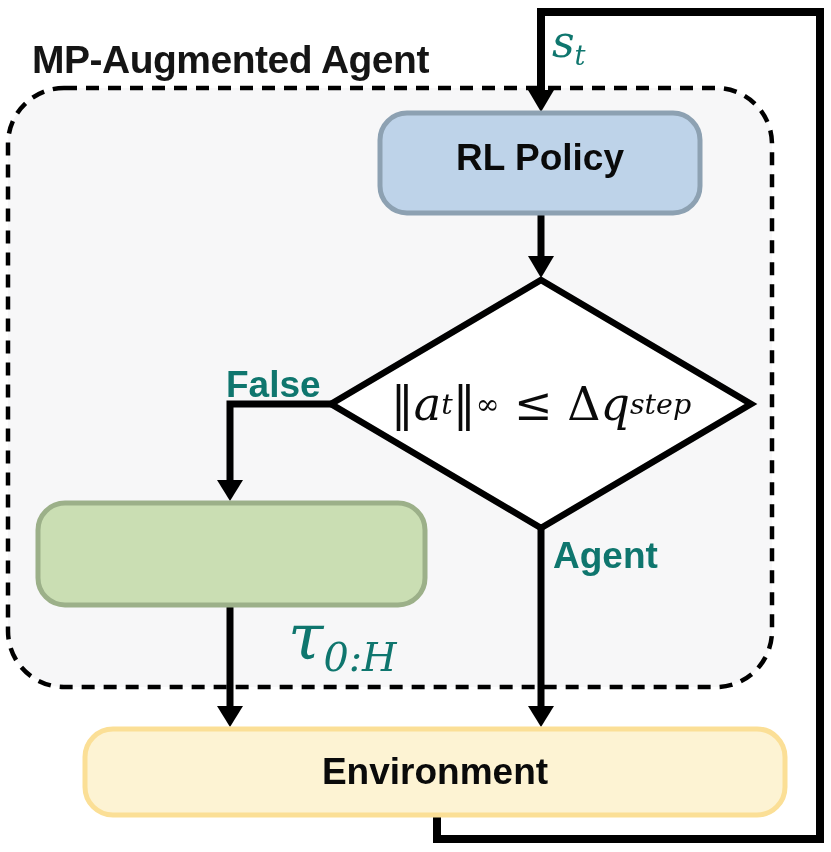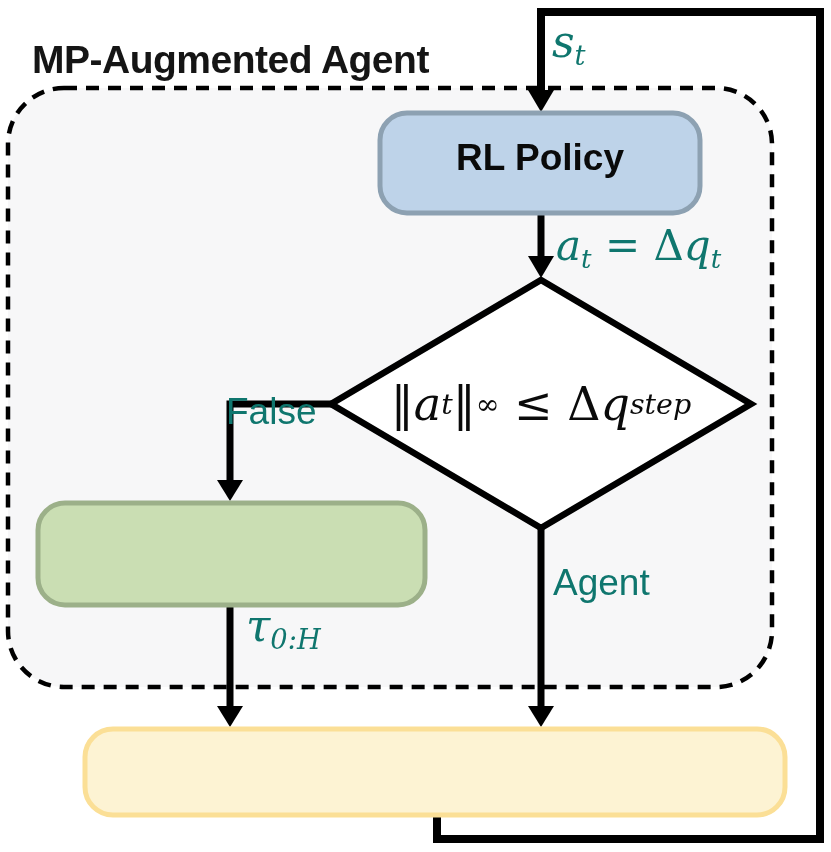--- a/index.html
+++ b/index.html
@@ -13,31 +13,31 @@
   }
   .stage svg{position:absolute;left:0;top:0;}
   .lbl{position:absolute;white-space:nowrap;color:#0f766e;}
   .title{
     font-size:39px;font-weight:700;letter-spacing:-0.5px;color:#151515;
   }
   .node-label{
     position:absolute;display:flex;align-items:center;justify-content:center;
     font-size:37px;font-weight:700;color:#0a0a0a;
   }
-  .branch{font-size:37px;font-weight:400;margin-top:27px;}
+  .branch{font-size:37px;font-weight:700;}
   .math{
     font-family:"DejaVu Serif","Liberation Serif",serif;
     font-style:italic;
   }
   .math .up{font-style:normal;}
   .sub{font-size:0.62em;vertical-align:-0.30em;}
   .m44{font-size:44px;}
   .m42{font-size:42px;}
   .m46{font-size:46px;}
-  .m48{font-size:44px;}
+  .m48{font-size:64px;margin-left:42px;}
   .cond-box{
     position:absolute;display:flex;align-items:center;justify-content:center;
     white-space:nowrap;
   }
 </style>
 </head>
 <body>
 
 <div class="stage">
 
@@ -70,23 +70,20 @@
   </svg>
 
   <div class="lbl title" style="left:32px; top:27px;margin-top:11px;">MP-Augmented Agent</div>
 
   <div class="lbl math m44" style="left:552px; top:16px;">
     <span>s</span><span class="sub">t</span>
   </div>
 
   <div class="node-label" style="left:380px; top:108px; width:320px; height:100px;">RL Policy</div>
 
-  <div class="lbl math m42" style="left:556px; top:221px;">
-    <span>a</span><span class="sub">t</span><span class="up">&nbsp;</span><span class="up">=</span><span class="up">&nbsp;</span><span class="up">Δ</span><span>q</span><span class="sub">t</span>
-  </div>
 
   <div class="cond-box math m46" style="left:346px; top:346px; width:390px; height:116px;">
     <span class="up">‖</span>
       <span>a</span>
       <span class="sub">t</span>
       <span class="up">‖</span>
       <span class="sub up">∞</span>
       <span class="up">&nbsp;</span>
       <span class="up">≤</span>
       <span class="up">&nbsp;</span>
@@ -97,14 +94,15 @@
 
   <div class="lbl branch" style="left:226px; top:364px;">False</div>
 
   <div class="lbl branch" style="left:553px; top:535px;">Agent</div>
 
 
   <div class="lbl math m48" style="left:246px; top:600px;">
     <span>τ</span><span class="sub">0:H</span>
   </div>
 
+  <div class="node-label" style="left:85px; top:729px; width:700px; height:86px;">Environment</div>
 
 </div>
 
 </body></html>

